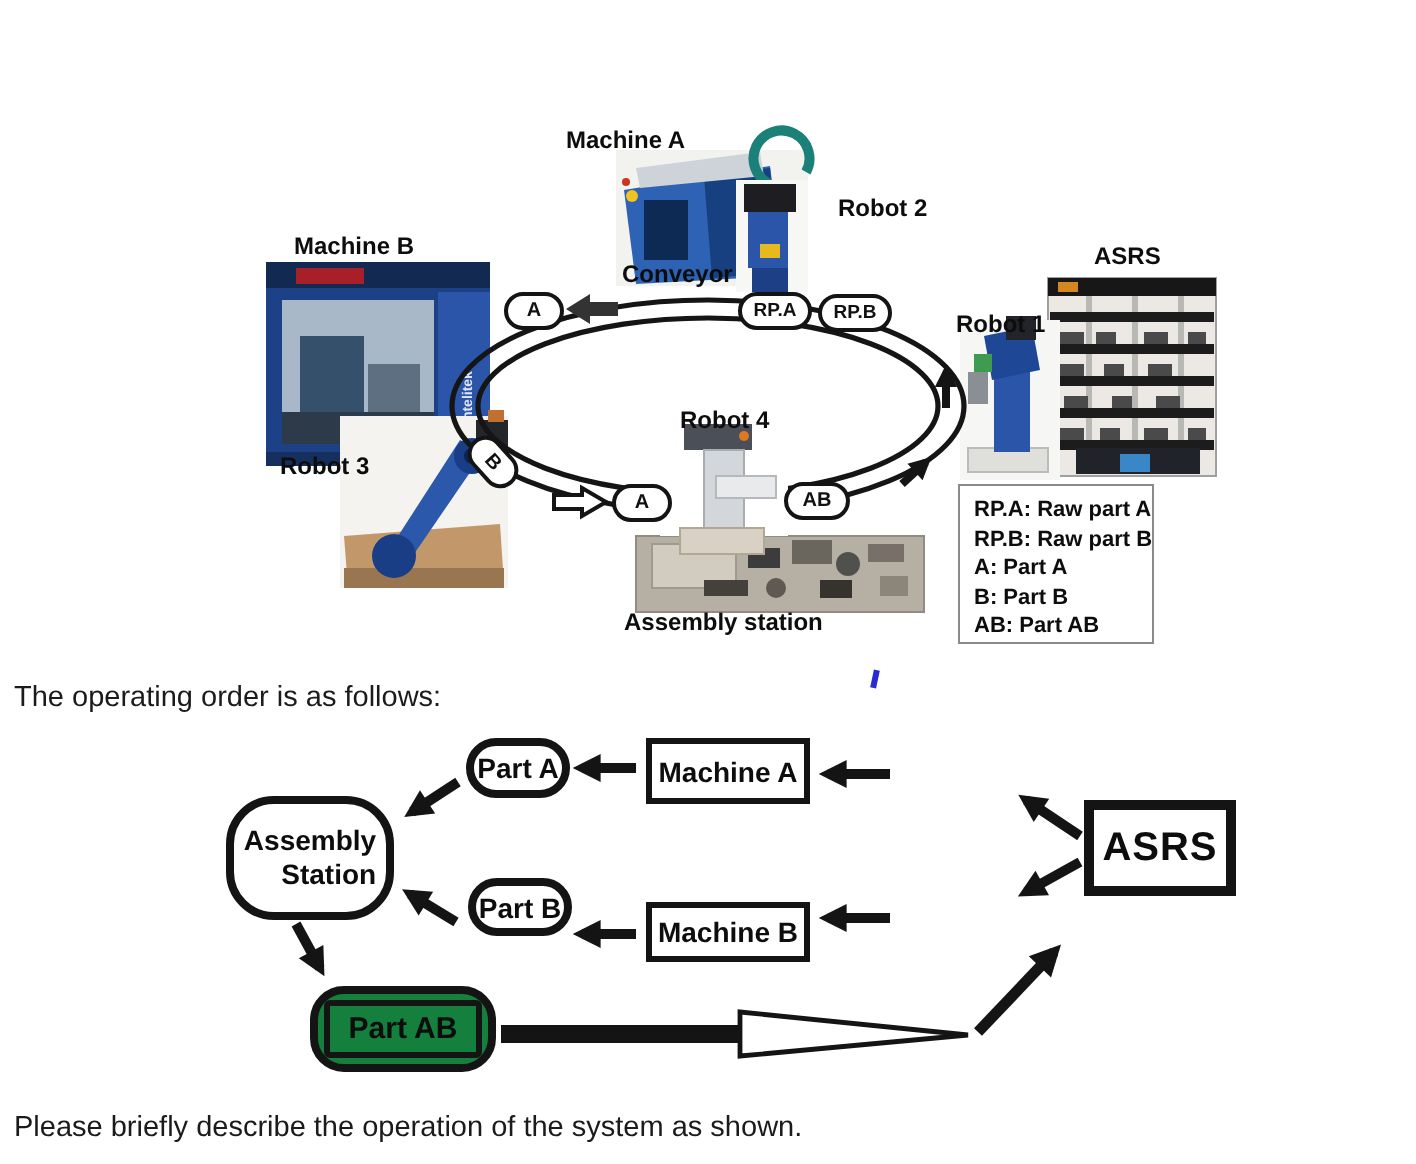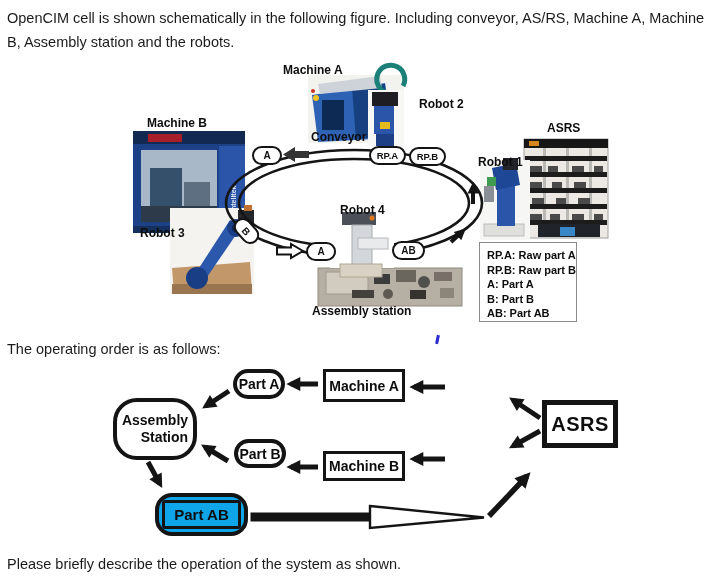--- a/index.html
+++ b/index.html
@@ -14,21 +14,21 @@
   .legend{box-sizing:border-box;border:1.5px solid #8a8a8a;background:#ffffff;z-index:3;
           padding:5px 0 0 7px;}
   .legend div{font-weight:bold;font-size:11px;line-height:14.6px;color:#0d0d0d;white-space:nowrap;}
   .fnode{box-sizing:border-box;background:#ffffff;border:3.5px solid #141414;display:flex;
          align-items:center;justify-content:center;font-weight:bold;color:#0d0d0d;z-index:3;
          text-align:right;white-space:nowrap;}
   .fpill{border-radius:15px;border-width:4px;font-size:14px;}
   .frect{border-radius:0;font-size:14px;}
   .fassy{border-radius:24px;border-width:4px;font-size:14px;line-height:17px;white-space:pre-line;}
   .fasrs{border-width:5px;font-size:20px;letter-spacing:0.5px;}
-  .partab-outer{box-sizing:border-box;border:4px solid #141414;border-radius:17px;background:#0ea5e9;z-index:3;}
+  .partab-outer{box-sizing:border-box;border:4px solid #141414;border-radius:17px;background:#15803d;z-index:3;}
   .partab-inner{position:absolute;left:3px;right:3px;top:3px;bottom:3px;border:3.5px solid #141414;
         border-radius:3px;display:flex;align-items:center;justify-content:center;
         font-weight:bold;font-size:15px;color:#0d0d0d;}
   #scene{position:absolute;left:0;top:0;z-index:1;}
   .bluemark{width:3px;height:9px;background:#2a2ad0;transform:rotate(12deg);z-index:2;}
 </style>
 </head>
 <body>
 
 <div id="page">
@@ -170,21 +170,20 @@
       <line x1="228" y1="461" x2="205" y2="447" stroke-width="5" marker-end="url(#ah)"></line>
       <line x1="540" y1="418" x2="513" y2="400" stroke-width="5" marker-end="url(#ah)"></line>
       <line x1="540" y1="431" x2="513" y2="446" stroke-width="5" marker-end="url(#ah)"></line>
       <line x1="148" y1="462" x2="160" y2="484" stroke-width="5" marker-end="url(#ah)"></line>
       <line x1="489" y1="516" x2="527" y2="476" stroke-width="5.5" marker-end="url(#ah)"></line>
     </g>
     <rect x="250.5" y="512.5" width="122" height="9" fill="#141414"></rect>
     <polygon points="370,506 484,517.5 370,528" fill="#ffffff" stroke="#141414" stroke-width="2.4"></polygon>
   </svg>
 
-  <div class="abs para" style="left:7px;top:6px;width:698px;">OpenCIM cell is shown schematically in the following figure. Including conveyor, AS/RS, Machine A, Machine B, Assembly station and the robots.</div>
 
   <div class="abs para" style="left:7px;top:337px;white-space:nowrap;">The operating order is as follows:</div>
 
   <div class="abs bluemark" style="left:436px;top:335px;"></div>
 
   <div class="abs para" style="left:7px;top:552px;white-space:nowrap;">Please briefly describe the operation of the system as shown.</div>
 
   <div class="abs figlbl" style="left:283px;top:64px;">Machine A</div>
   <div class="abs figlbl" style="left:402px;top:98px;padding-left:17px;">Robot 2</div>
   <div class="abs figlbl" style="left:147px;top:117px;">Machine B</div>

